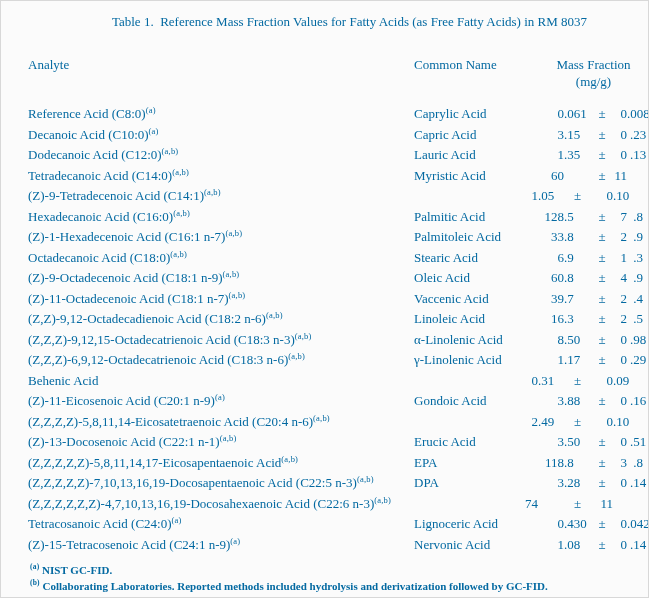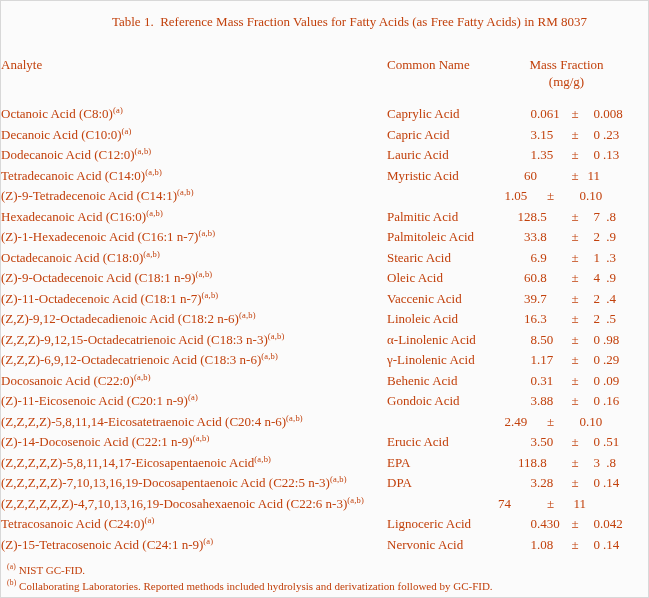--- a/index.html
+++ b/index.html
@@ -8,32 +8,33 @@
     background: #ffffff;
   }
   .page {
     position: relative;
     width: 649px;
     height: 598px;
     box-sizing: border-box;
     background: #fbfbfb;
     border: 1px solid #d8d8d8;
     font-family: "Liberation Serif", "DejaVu Serif", serif;
-    color: #c2410c;
+    color: #0369a1;
     overflow: hidden;
   }
   .title {
     padding-top: 13px;
     padding-left: 50px;
     text-align: center;
     font-size: 13px;
     line-height: 16px;
     white-space: pre;
   }
   .table {
+    padding-left: 27px;
   }
   .row {
     display: grid;
     grid-template-columns: 386px 124px 26px 27px 22px 14px 22px;
     align-items: baseline;
     line-height: 20.5px;
     font-size: 13px;
   }
   .header-row {
     margin-top: 26px;
@@ -54,23 +55,24 @@
   .c-uint    { text-align: right; white-space: nowrap; }
   .c-ufrac   { text-align: center;  white-space: nowrap; }
   sup.marker {
     font-size: 8.5px;
     line-height: 0;
     vertical-align: super;
     letter-spacing: 0.2px;
   }
   .footnotes {
     margin-top: 8px;
-    margin-left: 6px;
+    margin-left: 29px;
     font-size: 11px;
     line-height: 15.5px;
+    font-weight: bold;
   }
   .footnote sup.marker { font-size: 7.5px; }
 </style>
 </head>
 <body>
 
 <div class="page">
 
   <div class="title">Table 1.  Reference Mass Fraction Values for Fatty Acids (as Free Fatty Acids) in RM 8037</div>
 
@@ -80,21 +82,21 @@
       <div class="c-analyte">Analyte</div>
       <div class="c-common">Common Name</div>
       <div class="c-mass">
         <div>Mass Fraction</div>
         <div>(mg/g)</div>
       </div>
     </div>
 
     <div id="rows">
     <div class="row">
-      <div class="c-analyte"><span>Octanoic Acid (C8:0)</span><sup class="marker">(a)</sup></div>
+      <div class="c-analyte"><span>Reference Acid (C8:0)</span><sup class="marker">(a)</sup></div>
       <div class="c-common">Caprylic Acid</div>
       <div class="c-vint">0</div>
       <div class="c-vfrac">.061</div>
       <div class="c-pm">±</div>
       <div class="c-uint">0</div>
       <div class="c-ufrac">.008</div>
     </div>
 
     <div class="row">
       <div class="c-analyte"><span>Decanoic Acid (C10:0)</span><sup class="marker">(a)</sup></div>
@@ -209,21 +211,20 @@
       <div class="c-analyte"><span>(Z,Z,Z)-6,9,12-Octadecatrienoic Acid (C18:3 n-6)</span><sup class="marker">(a,b)</sup></div>
       <div class="c-common">γ-Linolenic Acid</div>
       <div class="c-vint">1</div>
       <div class="c-vfrac">.17</div>
       <div class="c-pm">±</div>
       <div class="c-uint">0</div>
       <div class="c-ufrac">.29</div>
     </div>
 
     <div class="row">
-      <div class="c-analyte"><span>Docosanoic Acid (C22:0)</span><sup class="marker">(a,b)</sup></div>
       <div class="c-common">Behenic Acid</div>
       <div class="c-vint">0</div>
       <div class="c-vfrac">.31</div>
       <div class="c-pm">±</div>
       <div class="c-uint">0</div>
       <div class="c-ufrac">.09</div>
     </div>
 
     <div class="row">
       <div class="c-analyte"><span>(Z)-11-Eicosenoic Acid (C20:1 n-9)</span><sup class="marker">(a)</sup></div>
@@ -238,21 +239,21 @@
     <div class="row">
       <div class="c-analyte"><span>(Z,Z,Z,Z)-5,8,11,14-Eicosatetraenoic Acid (C20:4 n-6)</span><sup class="marker">(a,b)</sup></div>
       <div class="c-vint">2</div>
       <div class="c-vfrac">.49</div>
       <div class="c-pm">±</div>
       <div class="c-uint">0</div>
       <div class="c-ufrac">.10</div>
     </div>
 
     <div class="row">
-      <div class="c-analyte"><span>(Z)-14-Docosenoic Acid (C22:1 n-9)</span><sup class="marker">(a,b)</sup></div>
+      <div class="c-analyte"><span>(Z)-13-Docosenoic Acid (C22:1 n-1)</span><sup class="marker">(a,b)</sup></div>
       <div class="c-common">Erucic Acid</div>
       <div class="c-vint">3</div>
       <div class="c-vfrac">.50</div>
       <div class="c-pm">±</div>
       <div class="c-uint">0</div>
       <div class="c-ufrac">.51</div>
     </div>
 
     <div class="row">
       <div class="c-analyte"><span>(Z,Z,Z,Z,Z)-5,8,11,14,17-Eicosapentaenoic Acid</span><sup class="marker">(a,b)</sup></div>

